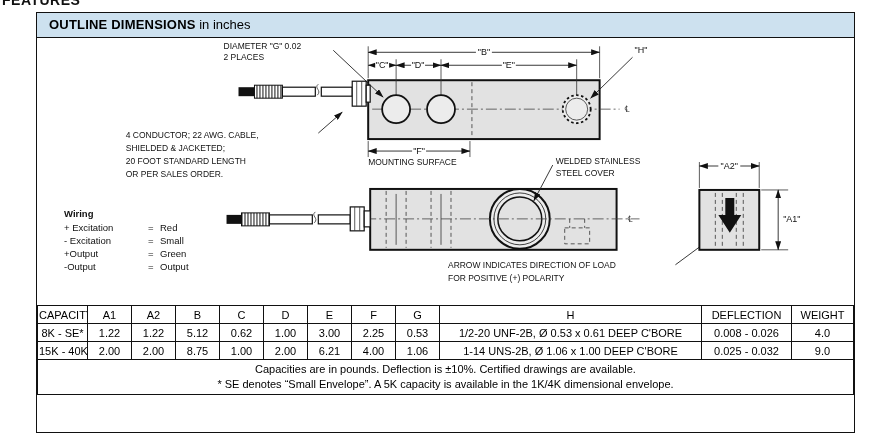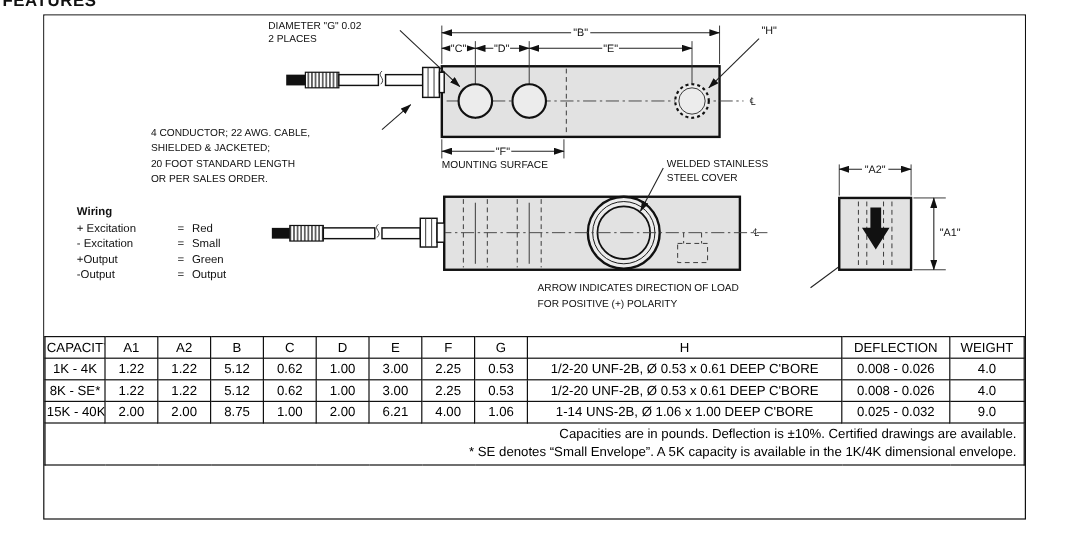--- a/index.html
+++ b/index.html
@@ -4,46 +4,49 @@
 <style>
   html,body{margin:0;padding:0}
   body{width:895px;height:445px;background:#fff;overflow:hidden;position:relative;
        font-family:"Liberation Sans", sans-serif;}
   .features{position:absolute;left:2px;top:-8px;font-size:14px;font-weight:bold;color:#111;letter-spacing:.5px}
   .panel{position:absolute;left:36px;top:12px;width:819px;height:421px;border:1.5px solid #111;box-sizing:border-box;background:#fff}
   .panel-header{height:24px;line-height:24px;background:#cde1ef;border-bottom:1px solid #111;padding-left:12px;font-size:13px;color:#000}
   .ph-bold{font-weight:bold;letter-spacing:.2px}
   .drawing{position:relative;height:267px;background:#fff}
   .drawing svg{display:block;width:100%;height:100%}
-  .wiring{position:absolute;left:27px;top:158px;font-size:9.5px;color:#111}
+  .wiring{position:absolute;left:27px;top:170px;font-size:9.5px;color:#111}
   .w-head{font-weight:bold;margin-bottom:2px}
   .w-row{line-height:13px}
   .wl{display:inline-block;width:84px}
   .we{display:inline-block;width:12px}
   table.dim-table{width:100%;border-collapse:collapse;font-size:11px;color:#000;table-layout:fixed;border-top:1px solid #111}
   .dim-table th,.dim-table td{border:1px solid #111;text-align:center;height:17px;padding:0 1px;font-weight:normal;white-space:nowrap;overflow:hidden}
-  .dim-table tfoot td{text-align:right;padding:2px 6px;height:auto;white-space:normal}
+  .dim-table tfoot td{text-align:center;padding:2px 20px;height:auto;white-space:normal}
   .note-line{line-height:15px}
   .thin{stroke:#333;stroke-width:.8;fill:none}
   .dim{stroke:#222;stroke-width:.9;fill:none}
   .dash{stroke-dasharray:4,3}
   .cl{stroke:#444;stroke-width:.8;fill:none;stroke-dasharray:11,3,2,3}
   .metal{fill:#e2e2e2;stroke:#111;stroke-width:2}
   .hole{fill:#ececec;stroke:#111;stroke-width:1.8}
   .ann{font-size:8.5px;fill:#111}
   .lbl{font-size:9px;fill:#111}
   .lblbg{fill:#fff}
   .tube{fill:#fff;stroke:#111;stroke-width:1.2}
 </style>
 </head>
 <body>
 
 <div class="features">FEATURES</div>
 
 <div class="panel">
+  <div class="panel-header">
+    <span class="ph-bold">OUTLINE DIMENSIONS</span><span> in inches</span>
+  </div>
 
   <div class="drawing">
     <svg viewBox="36 36 819 267">
       <defs>
         <marker id="mE" markerWidth="9" markerHeight="6" refX="8.5" refY="3" orient="auto" markerUnits="userSpaceOnUse">
             <path d="M0,0L9,3L0,6Z" fill="#111"></path>
           </marker>
         <marker id="mS" markerWidth="9" markerHeight="6" refX="8.5" refY="3" orient="auto-start-reverse" markerUnits="userSpaceOnUse">
             <path d="M0,0L9,3L0,6Z" fill="#111"></path>
           </marker>
@@ -205,34 +208,20 @@
         <th>E</th>
         <th>F</th>
         <th>G</th>
         <th>H</th>
         <th>DEFLECTION</th>
         <th>WEIGHT</th>
       </tr>
     </thead>
     <tbody>
       <tr>
-        <td>1K - 4K</td>
-        <td>1.22</td>
-        <td>1.22</td>
-        <td>5.12</td>
-        <td>0.62</td>
-        <td>1.00</td>
-        <td>3.00</td>
-        <td>2.25</td>
-        <td>0.53</td>
-        <td>1/2-20 UNF-2B, Ø 0.53 x 0.61 DEEP C'BORE</td>
-        <td>0.008 - 0.026</td>
-        <td>4.0</td>
-      </tr>
-      <tr>
         <td>8K - SE*</td>
         <td>1.22</td>
         <td>1.22</td>
         <td>5.12</td>
         <td>0.62</td>
         <td>1.00</td>
         <td>3.00</td>
         <td>2.25</td>
         <td>0.53</td>
         <td>1/2-20 UNF-2B, Ø 0.53 x 0.61 DEEP C'BORE</td>

